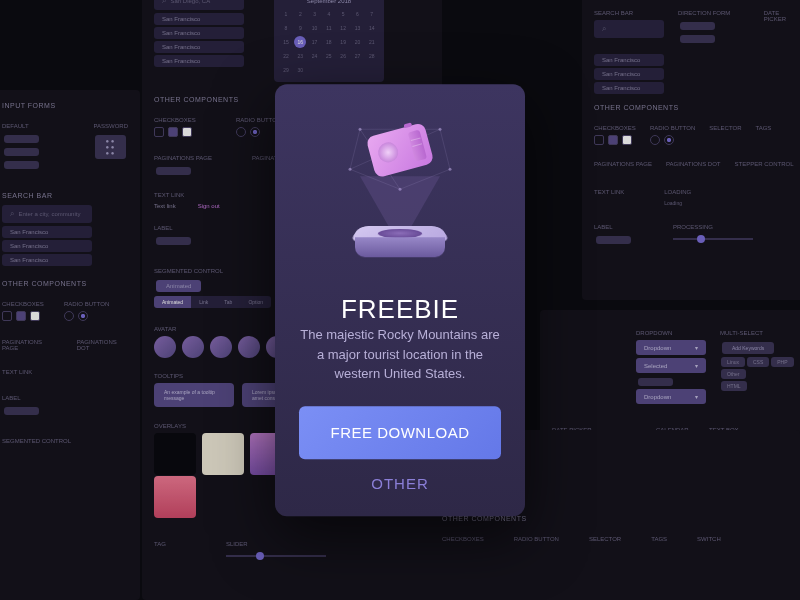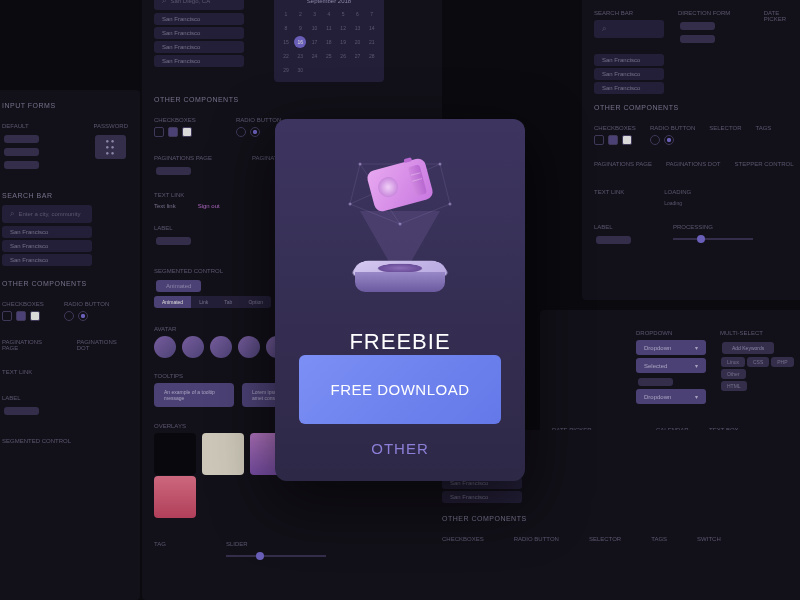--- a/index.html
+++ b/index.html
@@ -47,23 +47,23 @@
 .beam{position:absolute;bottom:28px;left:50%;transform:translateX(-50%);width:0;height:0;border-left:40px solid transparent;border-right:40px solid transparent;border-top:70px solid rgba(200,160,255,0.12)}
 .camera{position:absolute;top:15px;left:50%;transform:translateX(-50%) rotate(-15deg);width:60px;height:42px;background:linear-gradient(135deg,#e8a8f0,#c878e0);border-radius:8px}
 .cam-lens{position:absolute;width:20px;height:20px;background:radial-gradient(circle,#f0d0f8,#b868d0);border-radius:50%;top:10px;left:8px}
 .cam-btn{position:absolute;width:8px;height:4px;background:#b868d0;border-radius:2px;top:-3px;right:12px}
 .cam-grip{position:absolute;width:12px;height:30px;background:linear-gradient(90deg,#d088e0,#b868d0);border-radius:3px;right:6px;top:6px}
 .cam-grip::before,.cam-grip::after{content:"";position:absolute;width:10px;height:1px;background:rgba(255,255,255,0.3);left:1px}
 .cam-grip::before{top:8px}.cam-grip::after{top:14px}
 .wire{position:absolute;inset:0}
 .wire line{stroke:rgba(200,180,240,0.25);stroke-width:0.5}
 .wire circle{fill:rgba(200,180,240,0.5)}
-.modal h1{color:#fff;font-size:22px;font-weight:500;letter-spacing:1px;}
+.modal h1{color:#fff;font-size:26px;font-weight:500;letter-spacing:1px;}
 .modal p{color:#b8b0d8;font-size:13px;line-height:1.5;margin-bottom:22px}
-.dl-btn{display:block;width:100%;background:linear-gradient(135deg,#7b8ff5,#6478e8);color:#fff;border:none;border-radius:6px;padding:26px;font-size:15px;font-weight:500;letter-spacing:0.5px;cursor:pointer;margin-bottom:16px}
+.dl-btn{display:block;width:100%;background:linear-gradient(135deg,#7b8ff5,#6478e8);color:#fff;border:none;border-radius:6px;padding:18px;font-size:15px;font-weight:500;letter-spacing:0.5px;cursor:pointer;margin-bottom:16px}
 .thanks{color:#8b7fd8;font-size:15px;letter-spacing:1px;cursor:pointer}
 </style>
 </head>
 <body>
 
 <div class="bg-panels">
 
 <div class="panel" style="left:-10px;top:90px;width:150px;height:510px">
 <h4>INPUT FORMS</h4>
 <div style="display:flex;gap:20px">
@@ -373,15 +373,16 @@
         <div class="cam-grip"></div>
 </div>
 <div class="base">
         <div class="base-top">
           <div class="hole"></div>
         </div>
         <div class="base-side"></div>
       </div>
 </div>
 <h1>FREEBIE</h1>
+<p>The majestic Rocky Mountains are a major tourist location in the western United States.</p>
 <button class="dl-btn">FREE DOWNLOAD</button>
 <div class="thanks">OTHER</div>
 </div>
 
 </body></html>

